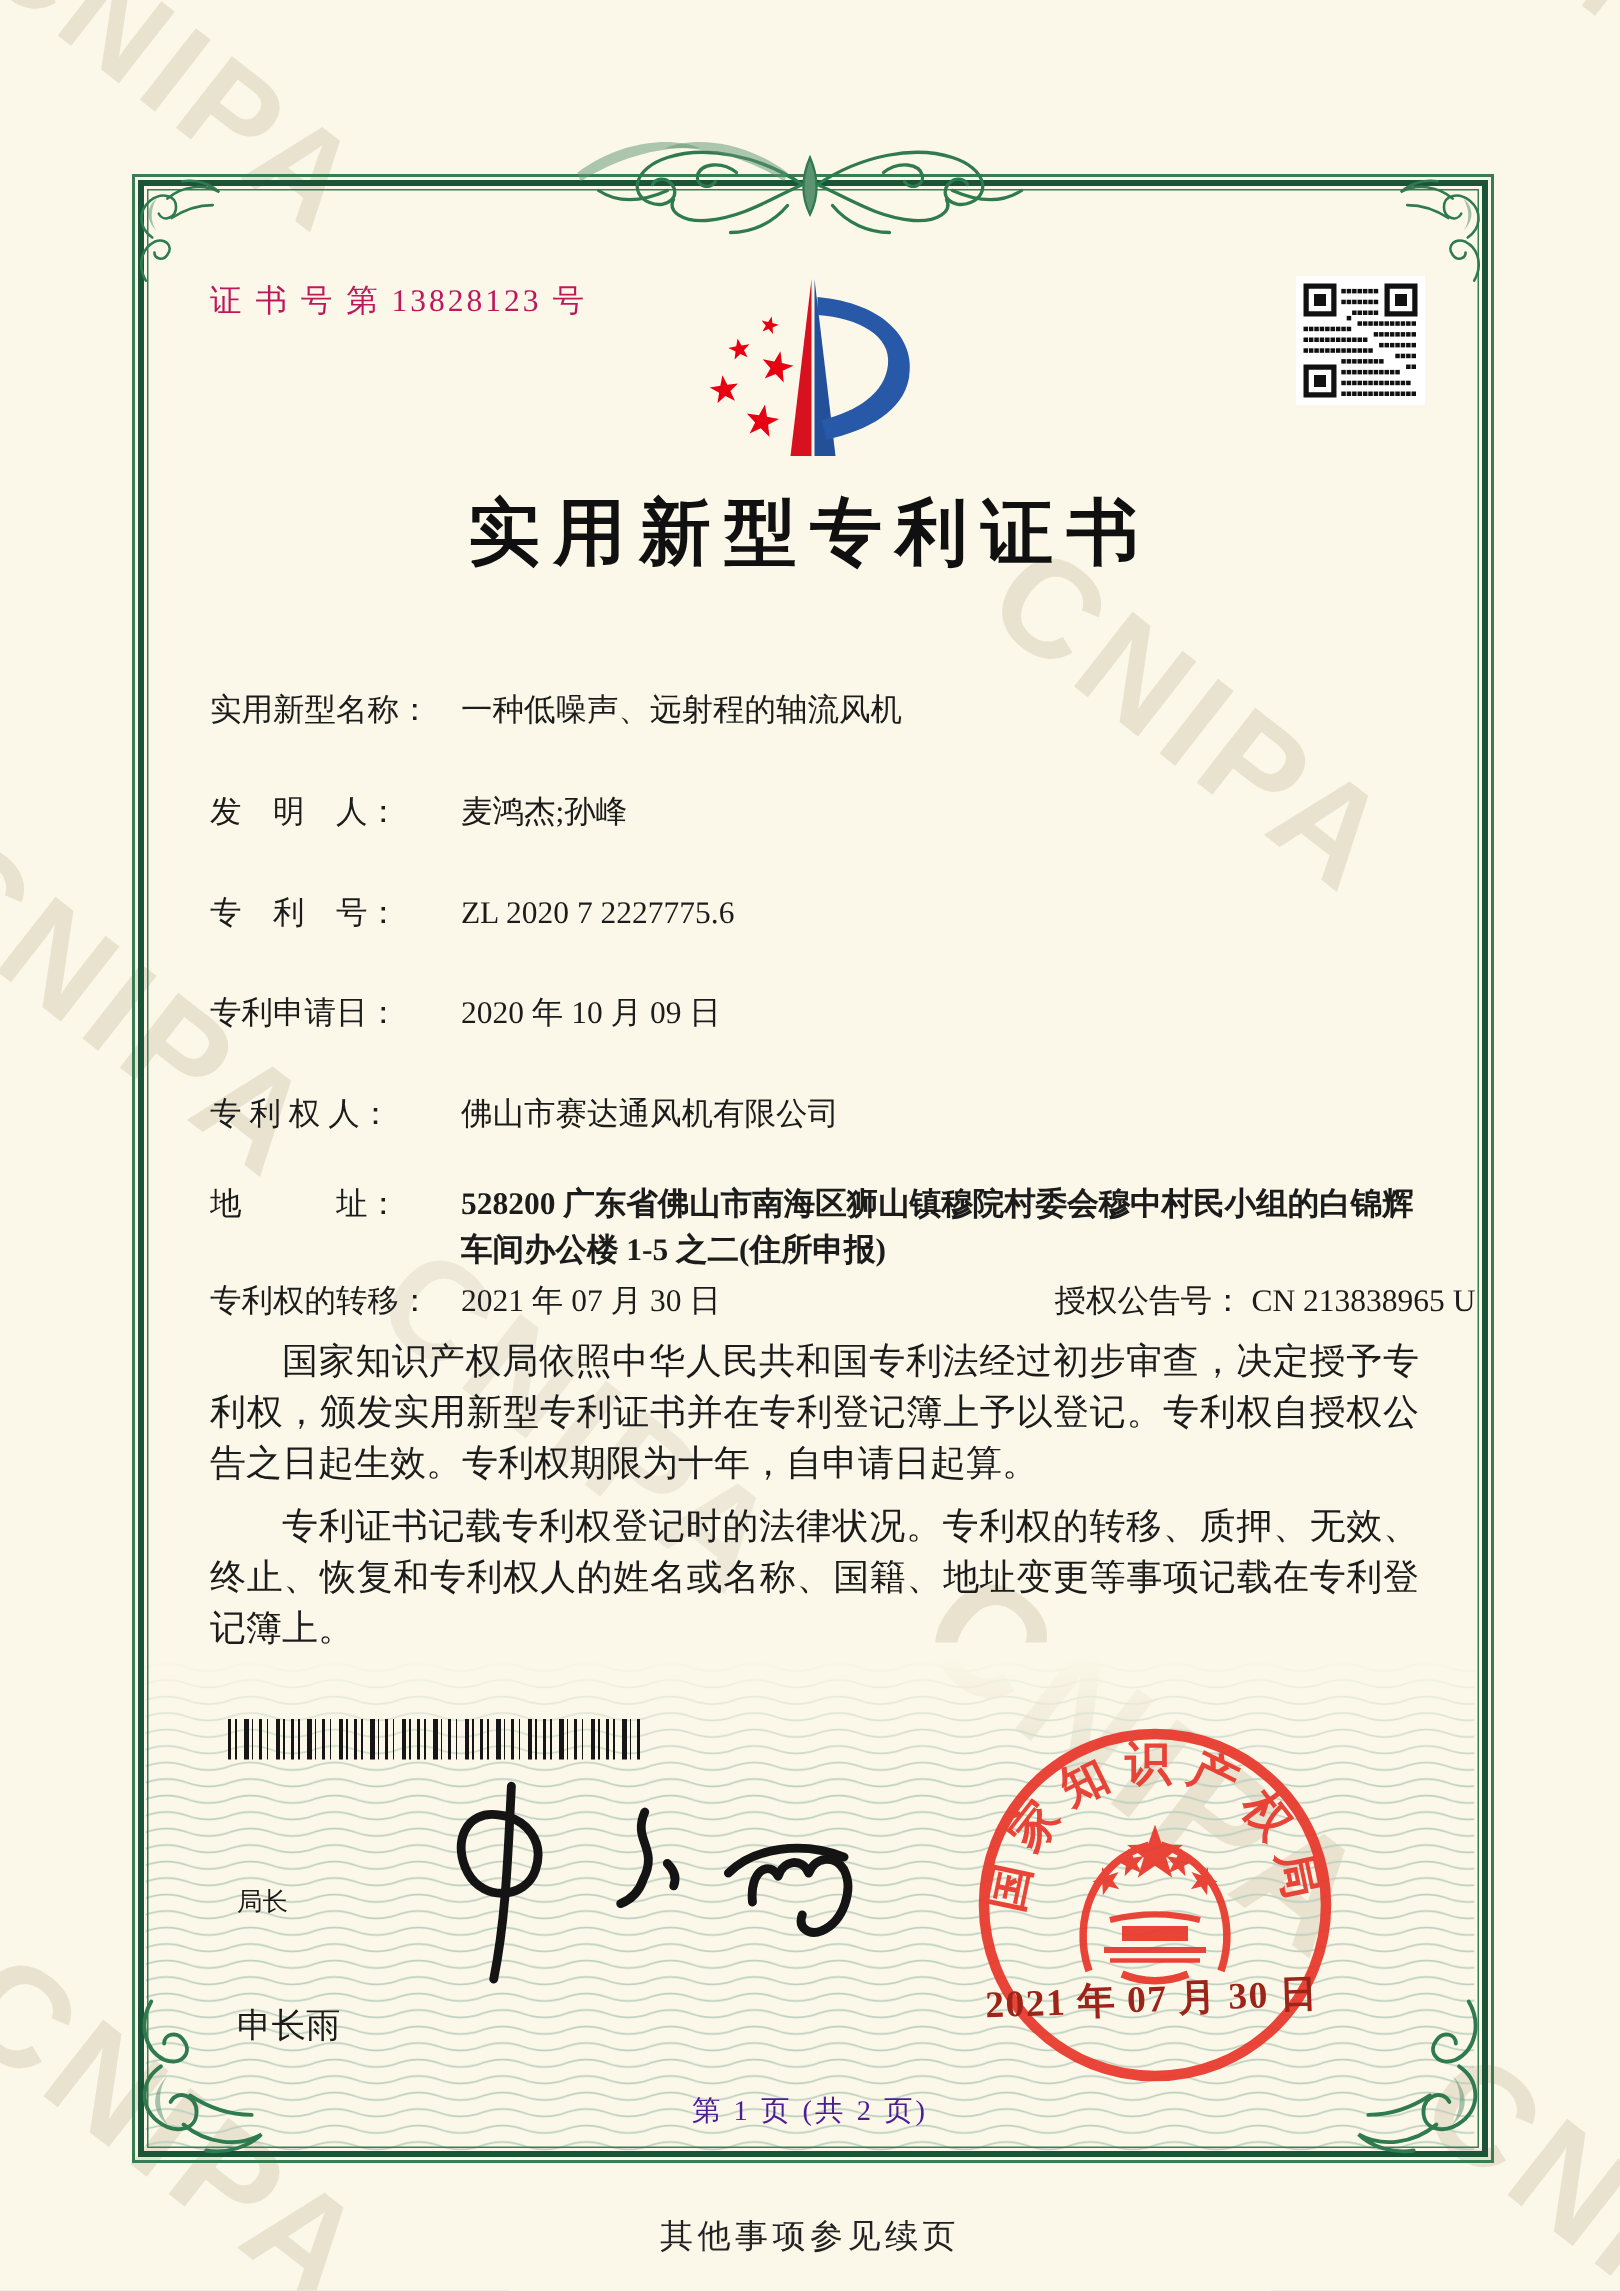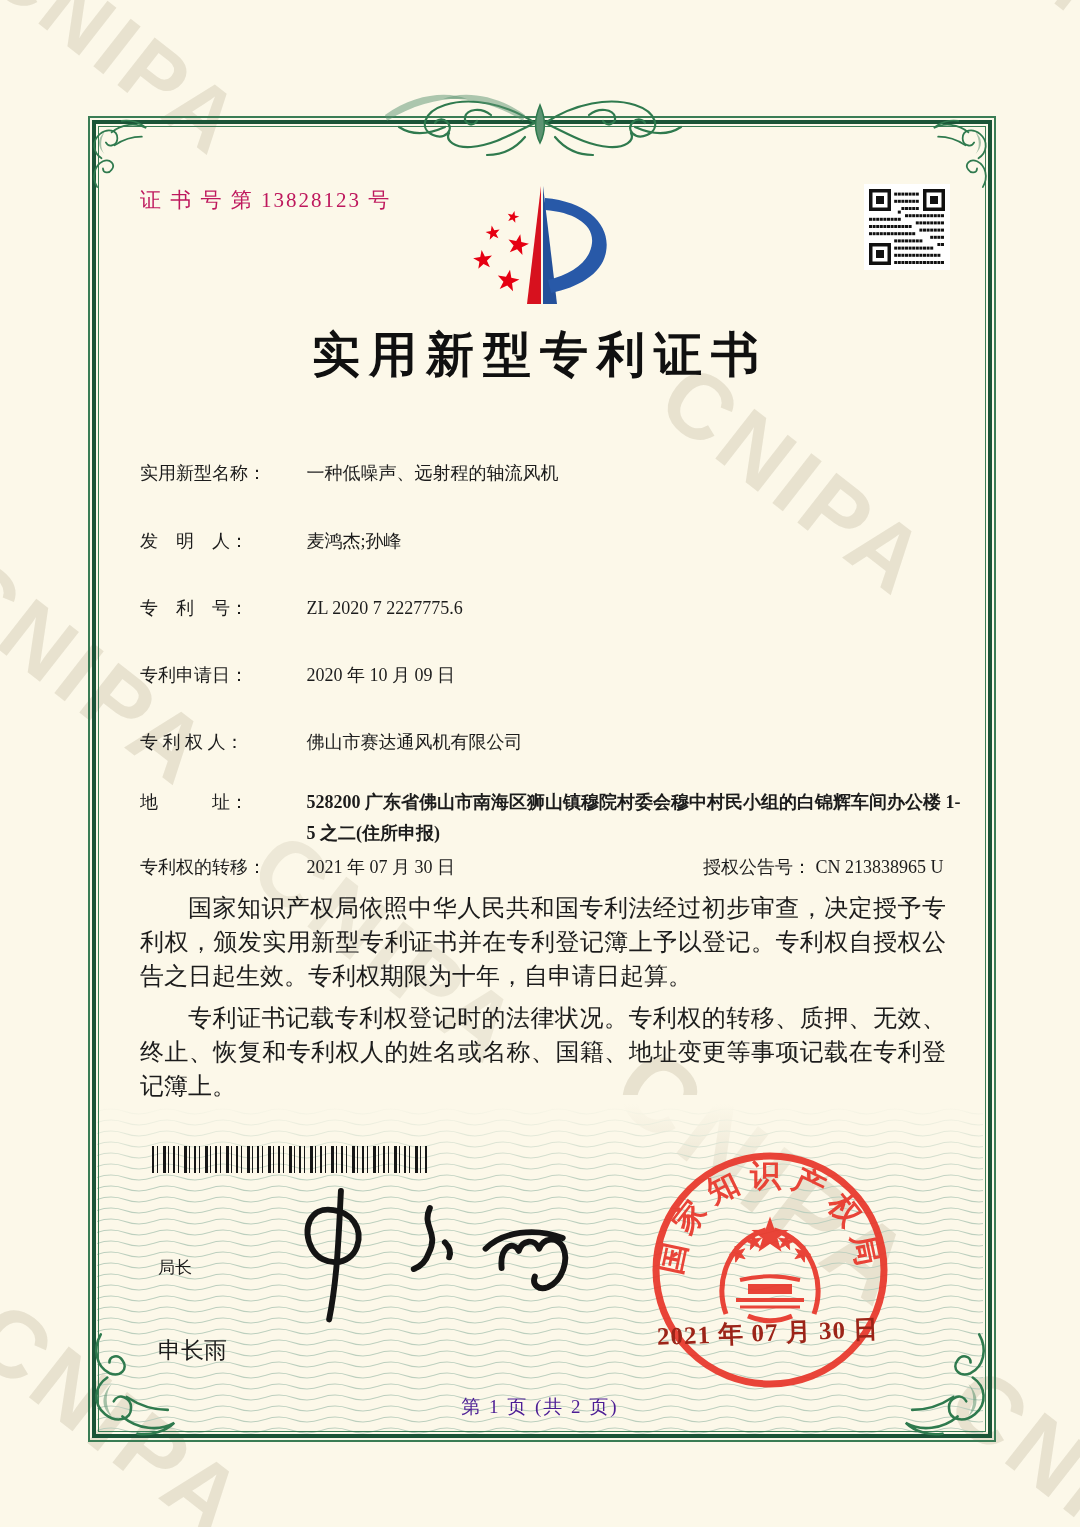--- a/index.html
+++ b/index.html
@@ -24,21 +24,21 @@
     background:linear-gradient(#fcf8e9 10%, rgba(252,248,233,0));}
   
   .cert-no{position:absolute; left:140px; top:186px; font-size:21px; letter-spacing:2px; color:#be185d;}
   .logo{position:absolute; left:447px; top:172px;}
   .qr{position:absolute; left:864px; top:184px; background:#fff;}
   .title{
     position:absolute; left:0; right:0; top:323px; text-align:center;
     font-size:48px; font-weight:700; letter-spacing:9px; color:#101010;
   }
   
-  .row{position:absolute; left:140px; font-size:18px; line-height:31px;}
+  .row{position:absolute; left:140px; font-size:21px; line-height:31px;}
   .row .lbl{display:inline-block; width:162px; vertical-align:top;}
   .row .val{display:inline-block; vertical-align:top;}
   .addr .val{width:655px;font-weight:bold;}
   .pair2{position:absolute; left:563px; top:0; white-space:nowrap;}
   
   .body-text{position:absolute; left:140px; top:891px; width:806px;}
   .body-text p{margin:0 0 8px 0; font-size:24px; line-height:34px; text-indent:2em; text-align:justify;}
   
   .barcode{
     position:absolute; left:152px; top:1146px; width:276px; height:27px;
@@ -379,14 +379,15 @@
           <path d="M-44,30 C-56,-4 -40,-44 -4,-54" fill="none" stroke-width="5"></path>
           <path d="M44,30 C56,-4 40,-44 4,-54" fill="none" stroke-width="5"></path>
           <path d="M-22,32 C-8,38 8,38 22,32" fill="none" stroke-width="5"></path>
         </g>
       </g>
     </g>
   </svg>
   <div class="seal-date">2021 年 07 月 30 日</div>
 
   <div class="page-indicator">第 1 页 (共 2 页)</div>
+  <div class="continuation">其他事项参见续页</div>
 
 </div>
 
 </body></html>

